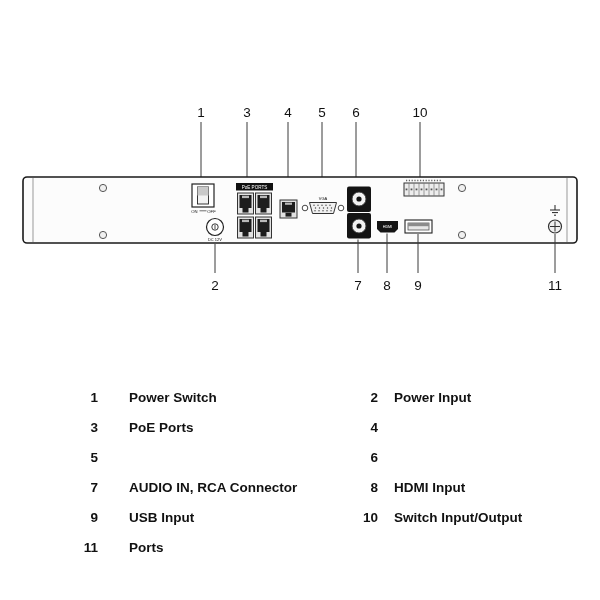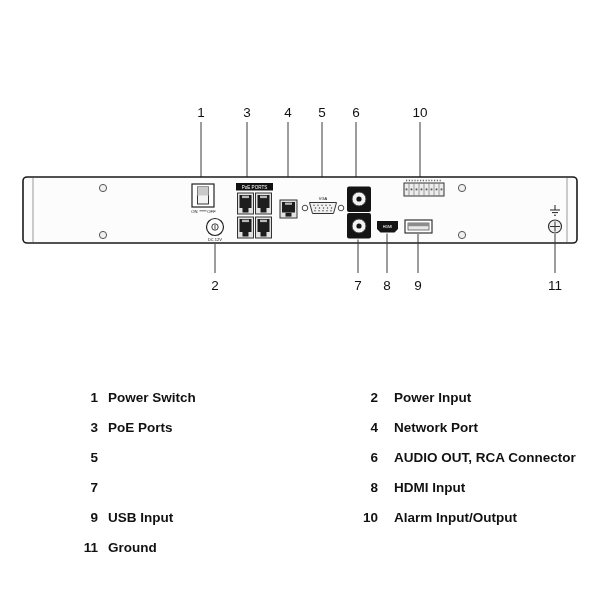--- a/index.html
+++ b/index.html
@@ -2,21 +2,21 @@
 <html><head>
 <meta charset="utf-8">
 <style>
   html,body{margin:0;padding:0;background:#fff;}
   .canvas{position:relative;width:600px;height:600px;background:#ffffff;overflow:hidden;
           font-family:"Liberation Sans",sans-serif;color:#111;}
   .diagram{position:absolute;left:0;top:0;}
   .legend{position:absolute;left:0;top:383px;width:600px;}
   .legend-row{position:relative;height:30px;line-height:30px;font-size:13.5px;font-weight:600;}
   .lnum{position:absolute;left:62px;width:36px;text-align:right;}
-  .llabel{position:absolute;left:108px;white-space:nowrap;}
+  .llabel{position:absolute;left:129px;white-space:nowrap;}
   .rnum{position:absolute;left:342px;width:36px;text-align:right;}
   .rlabel{position:absolute;left:394px;white-space:nowrap;}
   svg text{font-family:"Liberation Sans",sans-serif;}
 </style>
 </head>
 <body>
 
 <div class="canvas">
 
   <svg class="diagram" width="600" height="340" viewBox="0 0 600 340" xmlns="http://www.w3.org/2000/svg">
@@ -208,39 +208,38 @@
     <div class="legend-row">
       <span class="lnum">1</span>
       <span class="llabel">Power Switch</span>
       <span class="rnum">2</span>
       <span class="rlabel">Power Input</span>
     </div>
     <div class="legend-row">
       <span class="lnum">3</span>
       <span class="llabel">PoE Ports</span>
       <span class="rnum">4</span>
-      <span class="rlabel">Network Port</span>
     </div>
     <div class="legend-row">
       <span class="lnum">5</span>
       <span class="rnum">6</span>
-      <span class="rlabel">AUDIO OUT, RCA Connector</span>
     </div>
     <div class="legend-row">
       <span class="lnum">7</span>
+      <span class="llabel">AUDIO IN, RCA Connector</span>
       <span class="rnum">8</span>
       <span class="rlabel">HDMI Input</span>
     </div>
     <div class="legend-row">
       <span class="lnum">9</span>
       <span class="llabel">USB Input</span>
       <span class="rnum">10</span>
-      <span class="rlabel">Alarm Input/Output</span>
+      <span class="rlabel">Switch Input/Output</span>
     </div>
     <div class="legend-row">
       <span class="lnum">11</span>
-      <span class="llabel">Ground</span>
+      <span class="llabel">Ports</span>
       <span class="rnum"></span>
       <span class="rlabel"></span>
     </div>
   </div>
 
 </div>
 
 </body></html>

